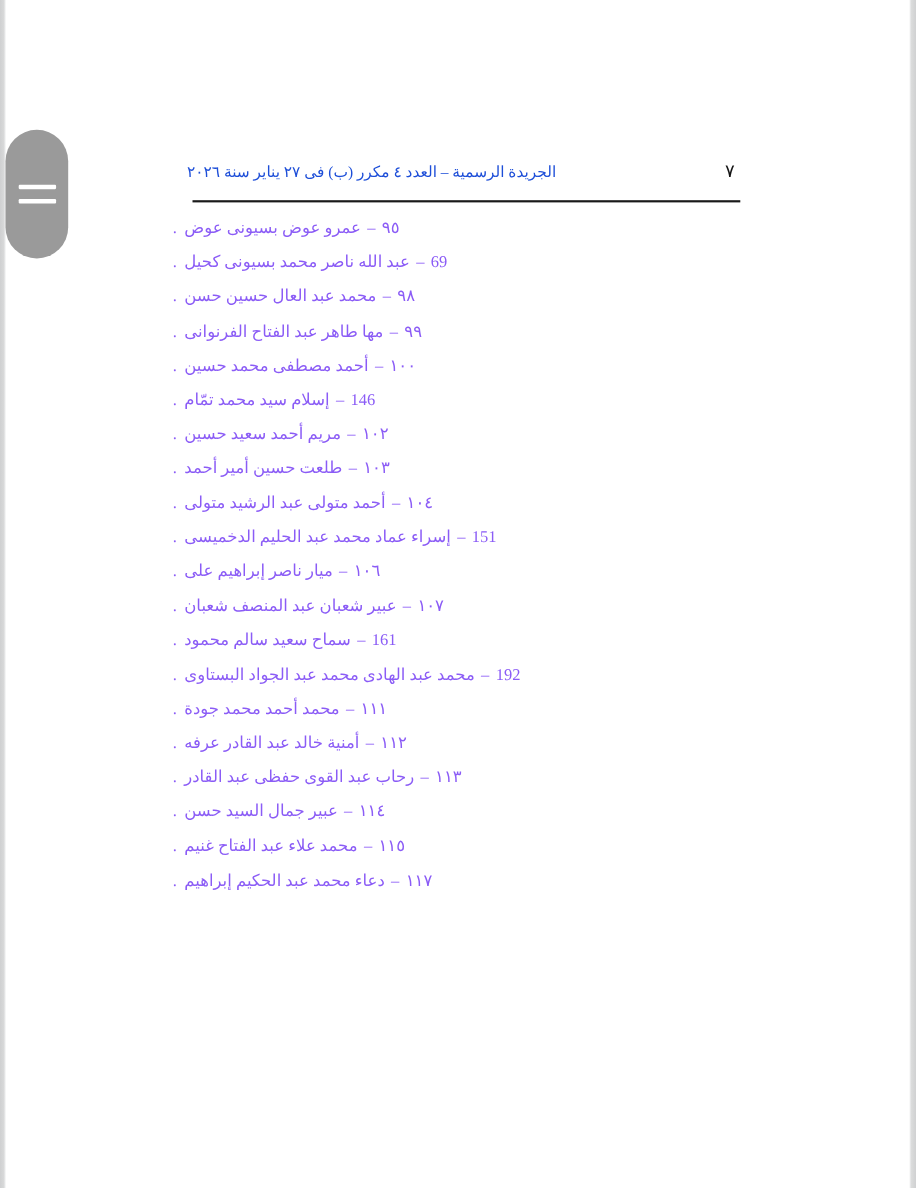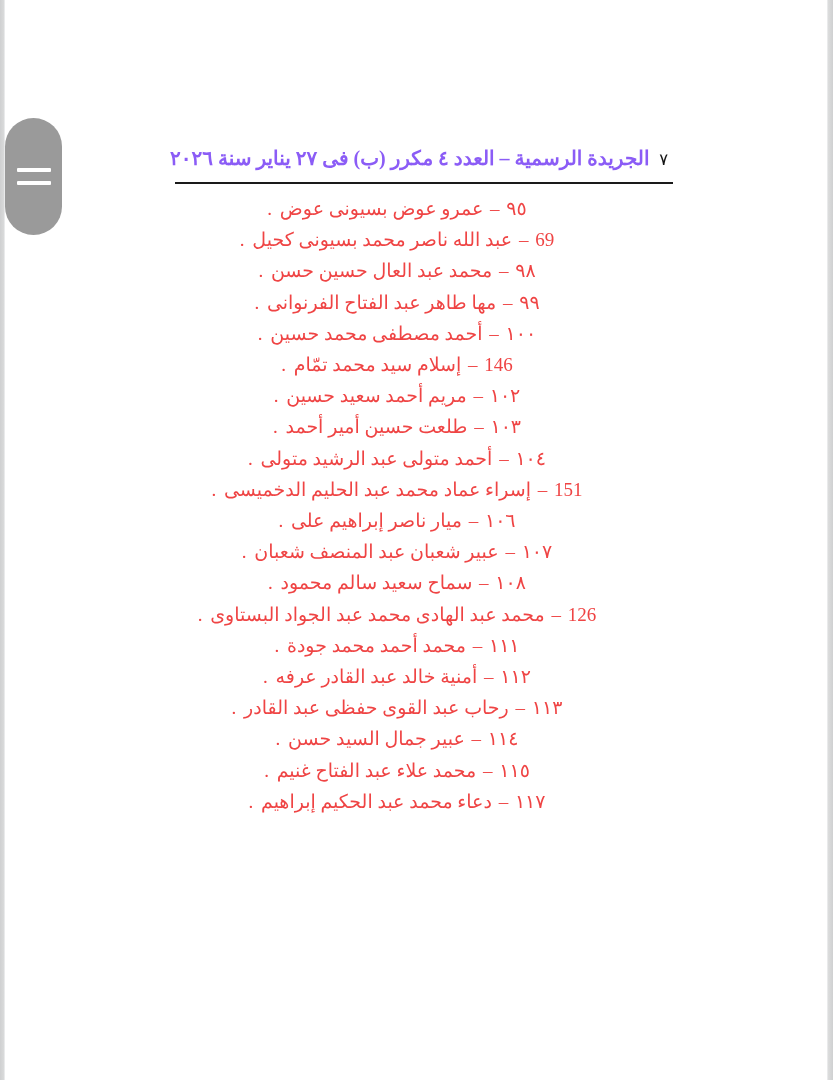--- a/index.html
+++ b/index.html
@@ -79,26 +79,25 @@
     top: 146px;
     width: 498px;
     height: 26px;
     display: flex;
     flex-direction: row-reverse;
     align-items: baseline;
     justify-content: space-between;
     direction: rtl;
   }
   #header-title {
-    font-size: 20px;
-    color: #8b5cf6;
+    font-size: 14px;
+    color: #1d4ed8;
     letter-spacing: 0;
     white-space: nowrap;
     line-height: 1.2;
-    font-weight: bold;
   }
   #page-number {
     font-size: 16.5px;
     color: #141414;
     line-height: 1.2;
     padding-left: 2px;
   }
 
   #header-rule {
     position: absolute;
@@ -114,24 +113,24 @@
     position: absolute;
     right: 190px;
     top: 193px;
     width: 480px;
     direction: rtl;
     list-style: none;
     margin: 0;
     padding: 0;
   }
   #name-list li {
-    font-size: 19px;
-    color: #ef4444;
+    font-size: 15px;
+    color: #8b5cf6;
     line-height: 31.2px;
-    text-align: center;
+    text-align: left;
     white-space: nowrap;
     direction: rtl;
     unicode-bidi: isolate;
   }
   .entry-num { }
   .entry-dash { padding: 0 2px; }
   .entry-name { }
   .entry-stop { padding-right: 3px; }
 </style>
 </head>
@@ -157,22 +156,22 @@
         <li><span class="entry-num">٩٨</span><span class="entry-dash"> – </span><span class="entry-name">محمد عبد العال حسين حسن</span><span class="entry-stop"> .</span></li>
         <li><span class="entry-num">٩٩</span><span class="entry-dash"> – </span><span class="entry-name">مها طاهر عبد الفتاح الفرنوانى</span><span class="entry-stop"> .</span></li>
         <li><span class="entry-num">١٠٠</span><span class="entry-dash"> – </span><span class="entry-name">أحمد مصطفى محمد حسين</span><span class="entry-stop"> .</span></li>
         <li><span class="entry-num">146</span><span class="entry-dash"> – </span><span class="entry-name">إسلام سيد محمد تمّام</span><span class="entry-stop"> .</span></li>
         <li><span class="entry-num">١٠٢</span><span class="entry-dash"> – </span><span class="entry-name">مريم أحمد سعيد حسين</span><span class="entry-stop"> .</span></li>
         <li><span class="entry-num">١٠٣</span><span class="entry-dash"> – </span><span class="entry-name">طلعت حسين أمير أحمد</span><span class="entry-stop"> .</span></li>
         <li><span class="entry-num">١٠٤</span><span class="entry-dash"> – </span><span class="entry-name">أحمد متولى عبد الرشيد متولى</span><span class="entry-stop"> .</span></li>
         <li><span class="entry-num">151</span><span class="entry-dash"> – </span><span class="entry-name">إسراء عماد محمد عبد الحليم الدخميسى</span><span class="entry-stop"> .</span></li>
         <li><span class="entry-num">١٠٦</span><span class="entry-dash"> – </span><span class="entry-name">ميار ناصر إبراهيم على</span><span class="entry-stop"> .</span></li>
         <li><span class="entry-num">١٠٧</span><span class="entry-dash"> – </span><span class="entry-name">عبير شعبان عبد المنصف شعبان</span><span class="entry-stop"> .</span></li>
-        <li><span class="entry-num">١٠٨</span><span class="entry-dash"> – </span><span class="entry-name">سماح سعيد سالم محمود</span><span class="entry-stop"> .</span></li>
-        <li><span class="entry-num">126</span><span class="entry-dash"> – </span><span class="entry-name">محمد عبد الهادى محمد عبد الجواد البستاوى</span><span class="entry-stop"> .</span></li>
+        <li><span class="entry-num">161</span><span class="entry-dash"> – </span><span class="entry-name">سماح سعيد سالم محمود</span><span class="entry-stop"> .</span></li>
+        <li><span class="entry-num">192</span><span class="entry-dash"> – </span><span class="entry-name">محمد عبد الهادى محمد عبد الجواد البستاوى</span><span class="entry-stop"> .</span></li>
         <li><span class="entry-num">١١١</span><span class="entry-dash"> – </span><span class="entry-name">محمد أحمد محمد جودة</span><span class="entry-stop"> .</span></li>
         <li><span class="entry-num">١١٢</span><span class="entry-dash"> – </span><span class="entry-name">أمنية خالد عبد القادر عرفه</span><span class="entry-stop"> .</span></li>
         <li><span class="entry-num">١١٣</span><span class="entry-dash"> – </span><span class="entry-name">رحاب عبد القوى حفظى عبد القادر</span><span class="entry-stop"> .</span></li>
         <li><span class="entry-num">١١٤</span><span class="entry-dash"> – </span><span class="entry-name">عبير جمال السيد حسن</span><span class="entry-stop"> .</span></li>
         <li><span class="entry-num">١١٥</span><span class="entry-dash"> – </span><span class="entry-name">محمد علاء عبد الفتاح غنيم</span><span class="entry-stop"> .</span></li>
         <li><span class="entry-num">١١٧</span><span class="entry-dash"> – </span><span class="entry-name">دعاء محمد عبد الحكيم إبراهيم</span><span class="entry-stop"> .</span></li>
       </ol>
 
   </div>
 

